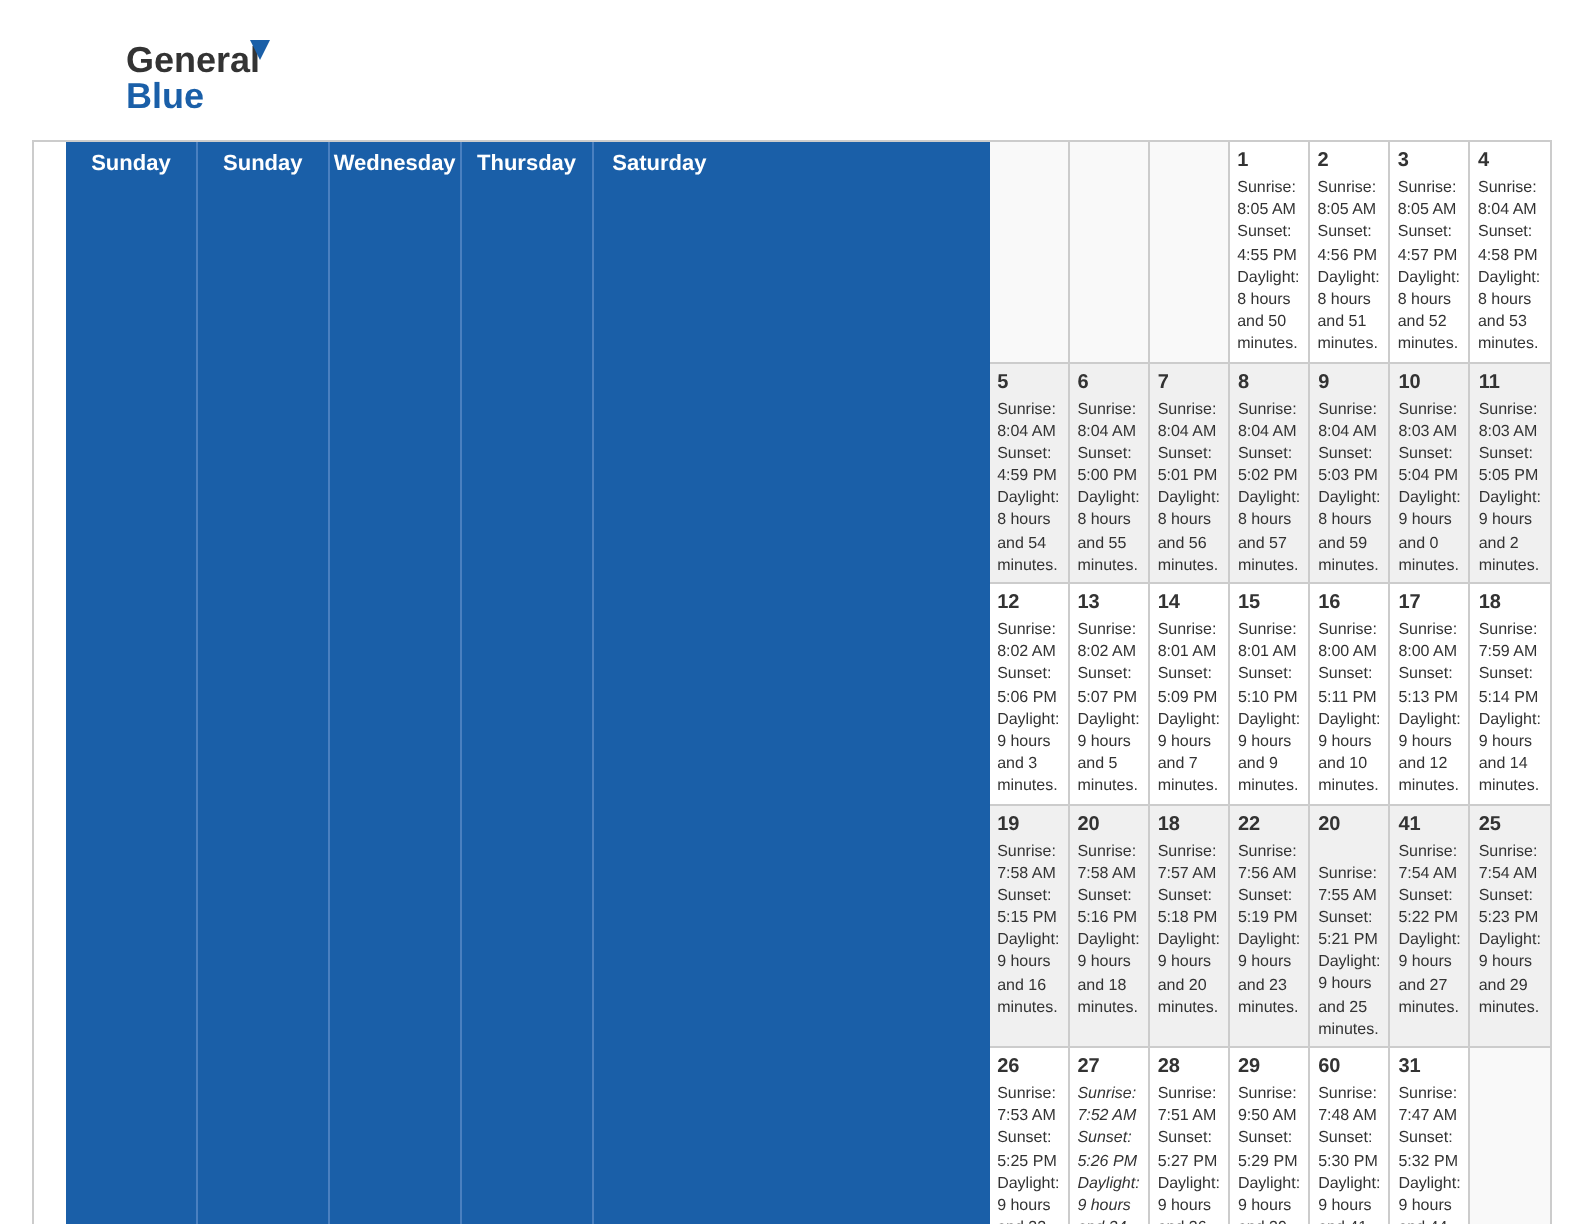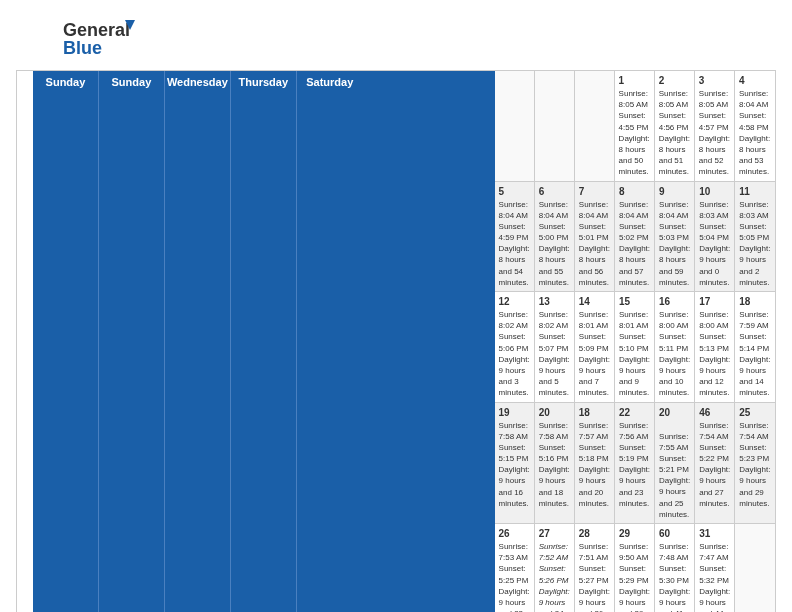--- a/index.html
+++ b/index.html
@@ -290,21 +290,21 @@
 and 23 minutes.</div>
           </div>
           <div class="cal-cell shaded">
             <span class="day-num">20</span>
             <div class="cal-cell-text" style="white-space: pre-line; margin-top: 12px;">Sunrise: 7:55 AM
 Sunset: 5:21 PM
 Daylight: 9 hours
 and 25 minutes.</div>
           </div>
           <div class="cal-cell shaded">
-            <span class="day-num">46</span>
+            <span class="day-num">41</span>
             <div class="cal-cell-text" style="white-space: pre-line;">Sunrise: 7:54 AM
 Sunset: 5:22 PM
 Daylight: 9 hours
 and 27 minutes.</div>
           </div>
           <div class="cal-cell shaded">
             <span class="day-num">25</span>
             <div class="cal-cell-text" style="white-space: pre-line;">Sunrise: 7:54 AM
 Sunset: 5:23 PM
 Daylight: 9 hours

